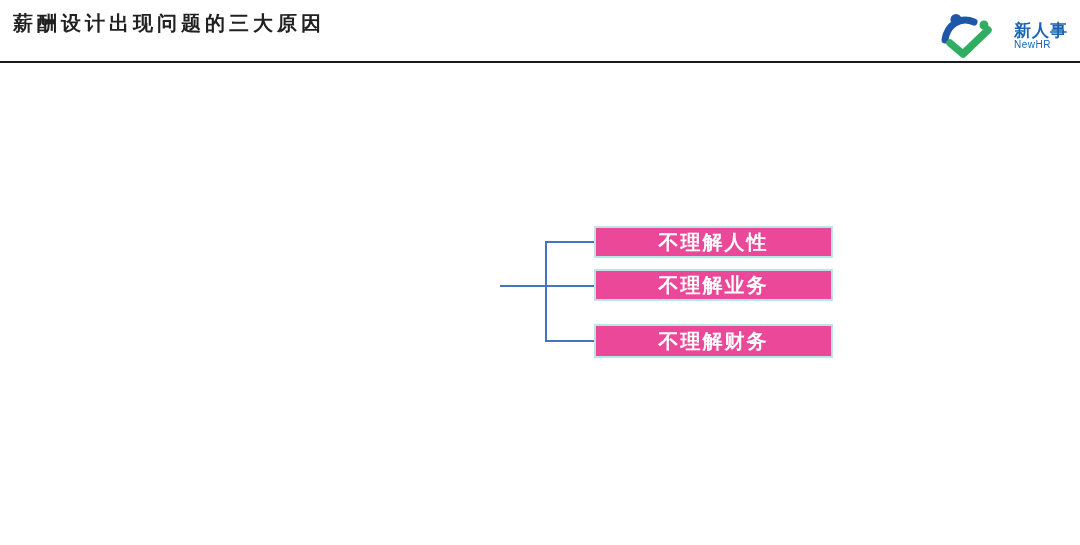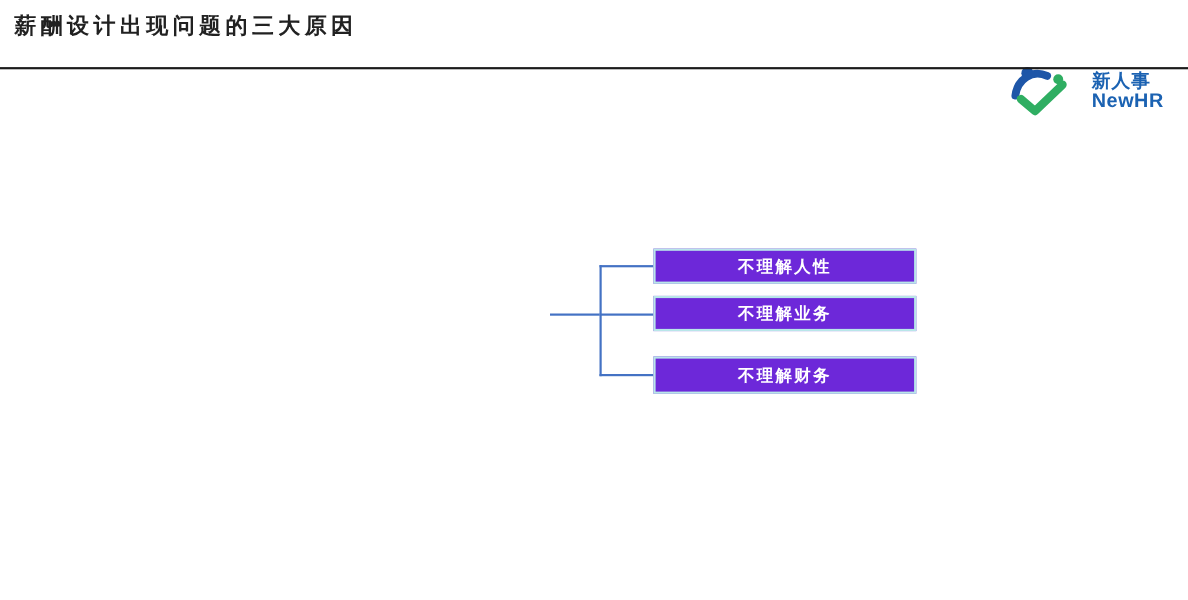--- a/index.html
+++ b/index.html
@@ -29,55 +29,54 @@
     left: 0;
     top: 61px;
     width: 1080px;
     height: 2px;
     background: #1b1b1b;
   }
 
   
   .logo {
     position: absolute;
-    right: 22px;
+    right: 12px;
     top: 13px;
     display: flex;
     align-items: center;
     gap: 22px;
-    margin-top: 47px;
   }
   .logo-icon { width: 52px; height: 46px; display: block; }
   .logo-text { display: flex; flex-direction: column; line-height: 1.05; }
   .logo-text-cn {
     font-size: 17px;
     font-weight: bold;
     color: #1b62b2;
     letter-spacing: 1px;
     white-space: nowrap;
   }
   .logo-text-en {
-    font-size: 18px;
-    font-weight: bold;
+    font-size: 10px;
+    font-weight: normal;
     color: #1b62b2;
     letter-spacing: 0.5px;
     white-space: nowrap;
   }
 
   
   .diagram { position: absolute; left: 0; top: 0; width: 100%; height: 100%; }
   .node {
     position: absolute;
-    background: #6d28d9;
+    background: #ec4899;
     border: 2px solid #b9e6e9;
     box-sizing: border-box;
     color: #ffffff;
     font-family: "Liberation Serif", "DejaVu Serif", serif;
     font-weight: bold;
-    font-size: 15px;
+    font-size: 20px;
     letter-spacing: 2px;
     display: flex;
     align-items: center;
     justify-content: center;
     white-space: nowrap;
   }
   .node-root  { left: 228px; top: 270px; width: 272px; height: 32px; }
   .node-c1    { left: 594px; top: 226px; width: 239px; height: 32px; }
   .node-c2    { left: 594px; top: 269px; width: 239px; height: 32px; }
   .node-c3    { left: 594px; top: 324px; width: 239px; height: 34px; }

